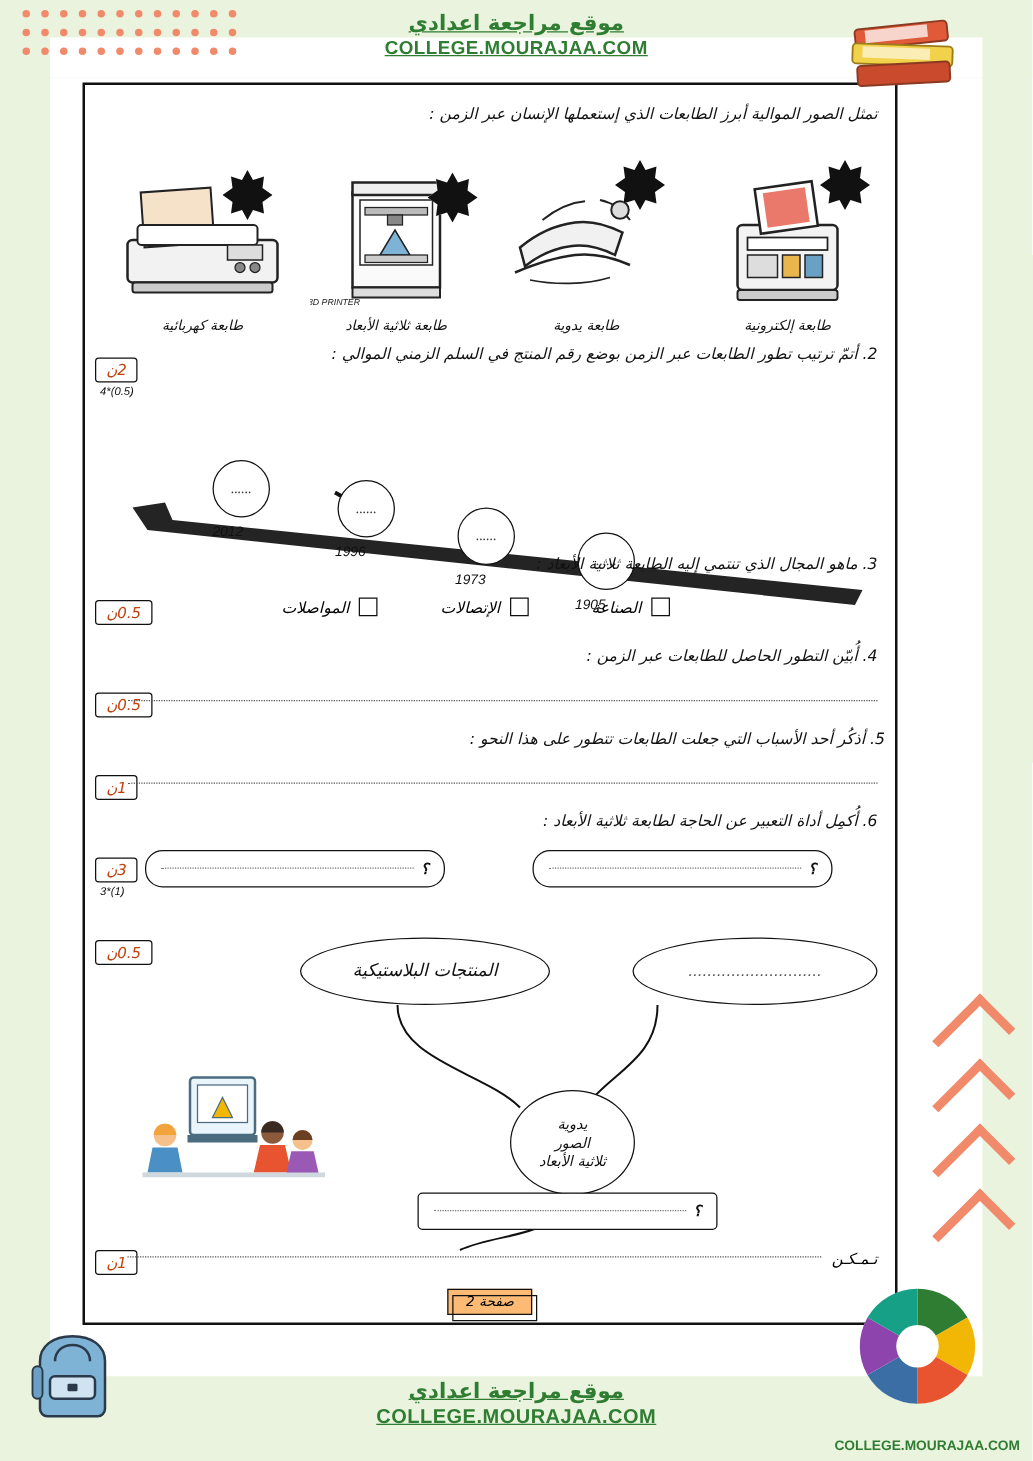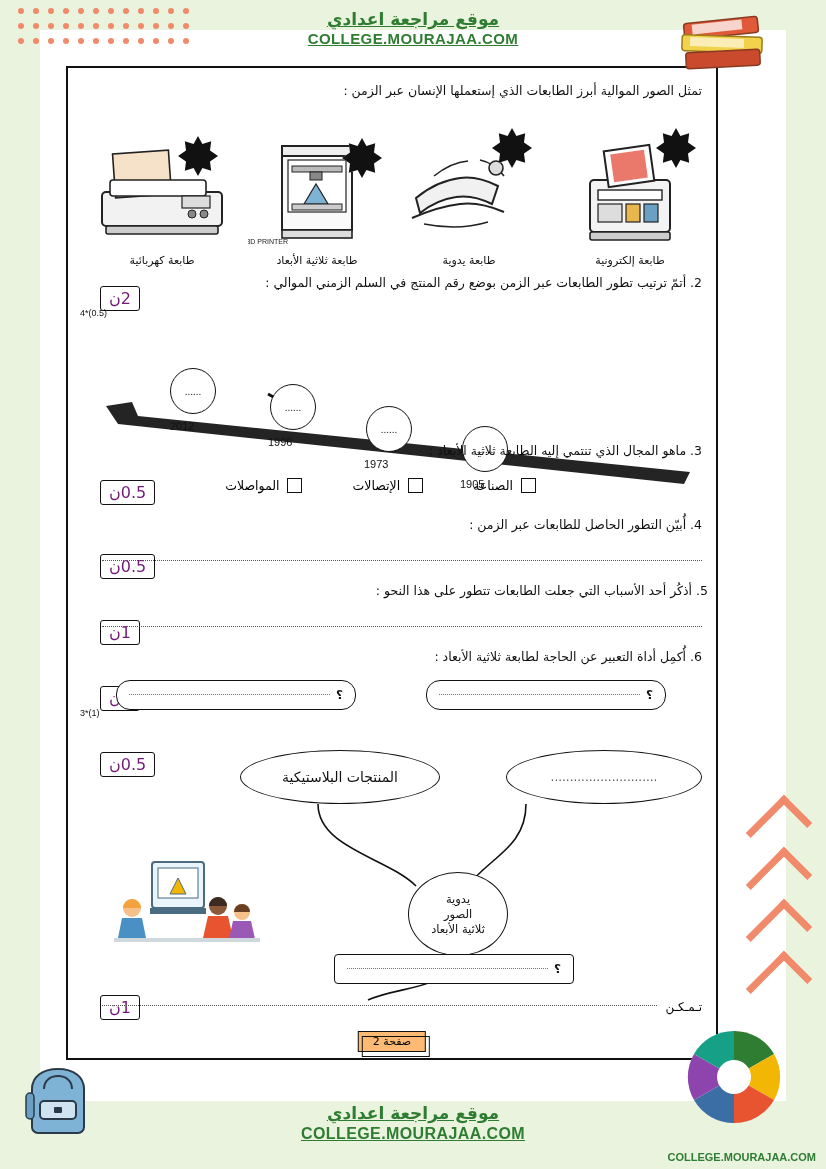--- a/index.html
+++ b/index.html
@@ -99,37 +99,37 @@
     font-size:11px; font-weight:bold; color:#2e7d32; z-index:6;
     direction:ltr;
   }
 
   
   .sheet {
     position:absolute; left:66px; top:66px; width:652px; height:994px;
     background:#ffffff; border:2px solid #111;
     z-index:3;
   }
-  .sheet-inner { position:relative; width:100%; height:100%; padding:0 12px; }
+  .sheet-inner { position:relative; width:100%; height:100%; padding:0 12px;font-style:italic; }
 
   .ar { direction:rtl; font-family:"DejaVu Sans", sans-serif; }
 
   .q-line {
     font-size:12.5px; color:#111; text-align:right; line-height:18px;
   }
 
   
   .mark {
     position:absolute;
     border:1.5px solid #111; border-radius:3px;
     background:#fff;
     font-family:"DejaVu Sans", sans-serif;
-    font-size:16px; color:#701a75;
+    font-size:12px; color:#c2410c;
     padding:2px 8px; text-align:center;
-    direction:rtl; white-space:nowrap;margin-left:24px;
+    direction:rtl; white-space:nowrap;
   }
   .mark-sub {
     position:absolute;
     font-family:"Liberation Sans", sans-serif;
     font-size:9px; color:#111;
     direction:ltr;
   }
 
   
   .intro { position:absolute; right:14px; top:14px; width:620px; }

